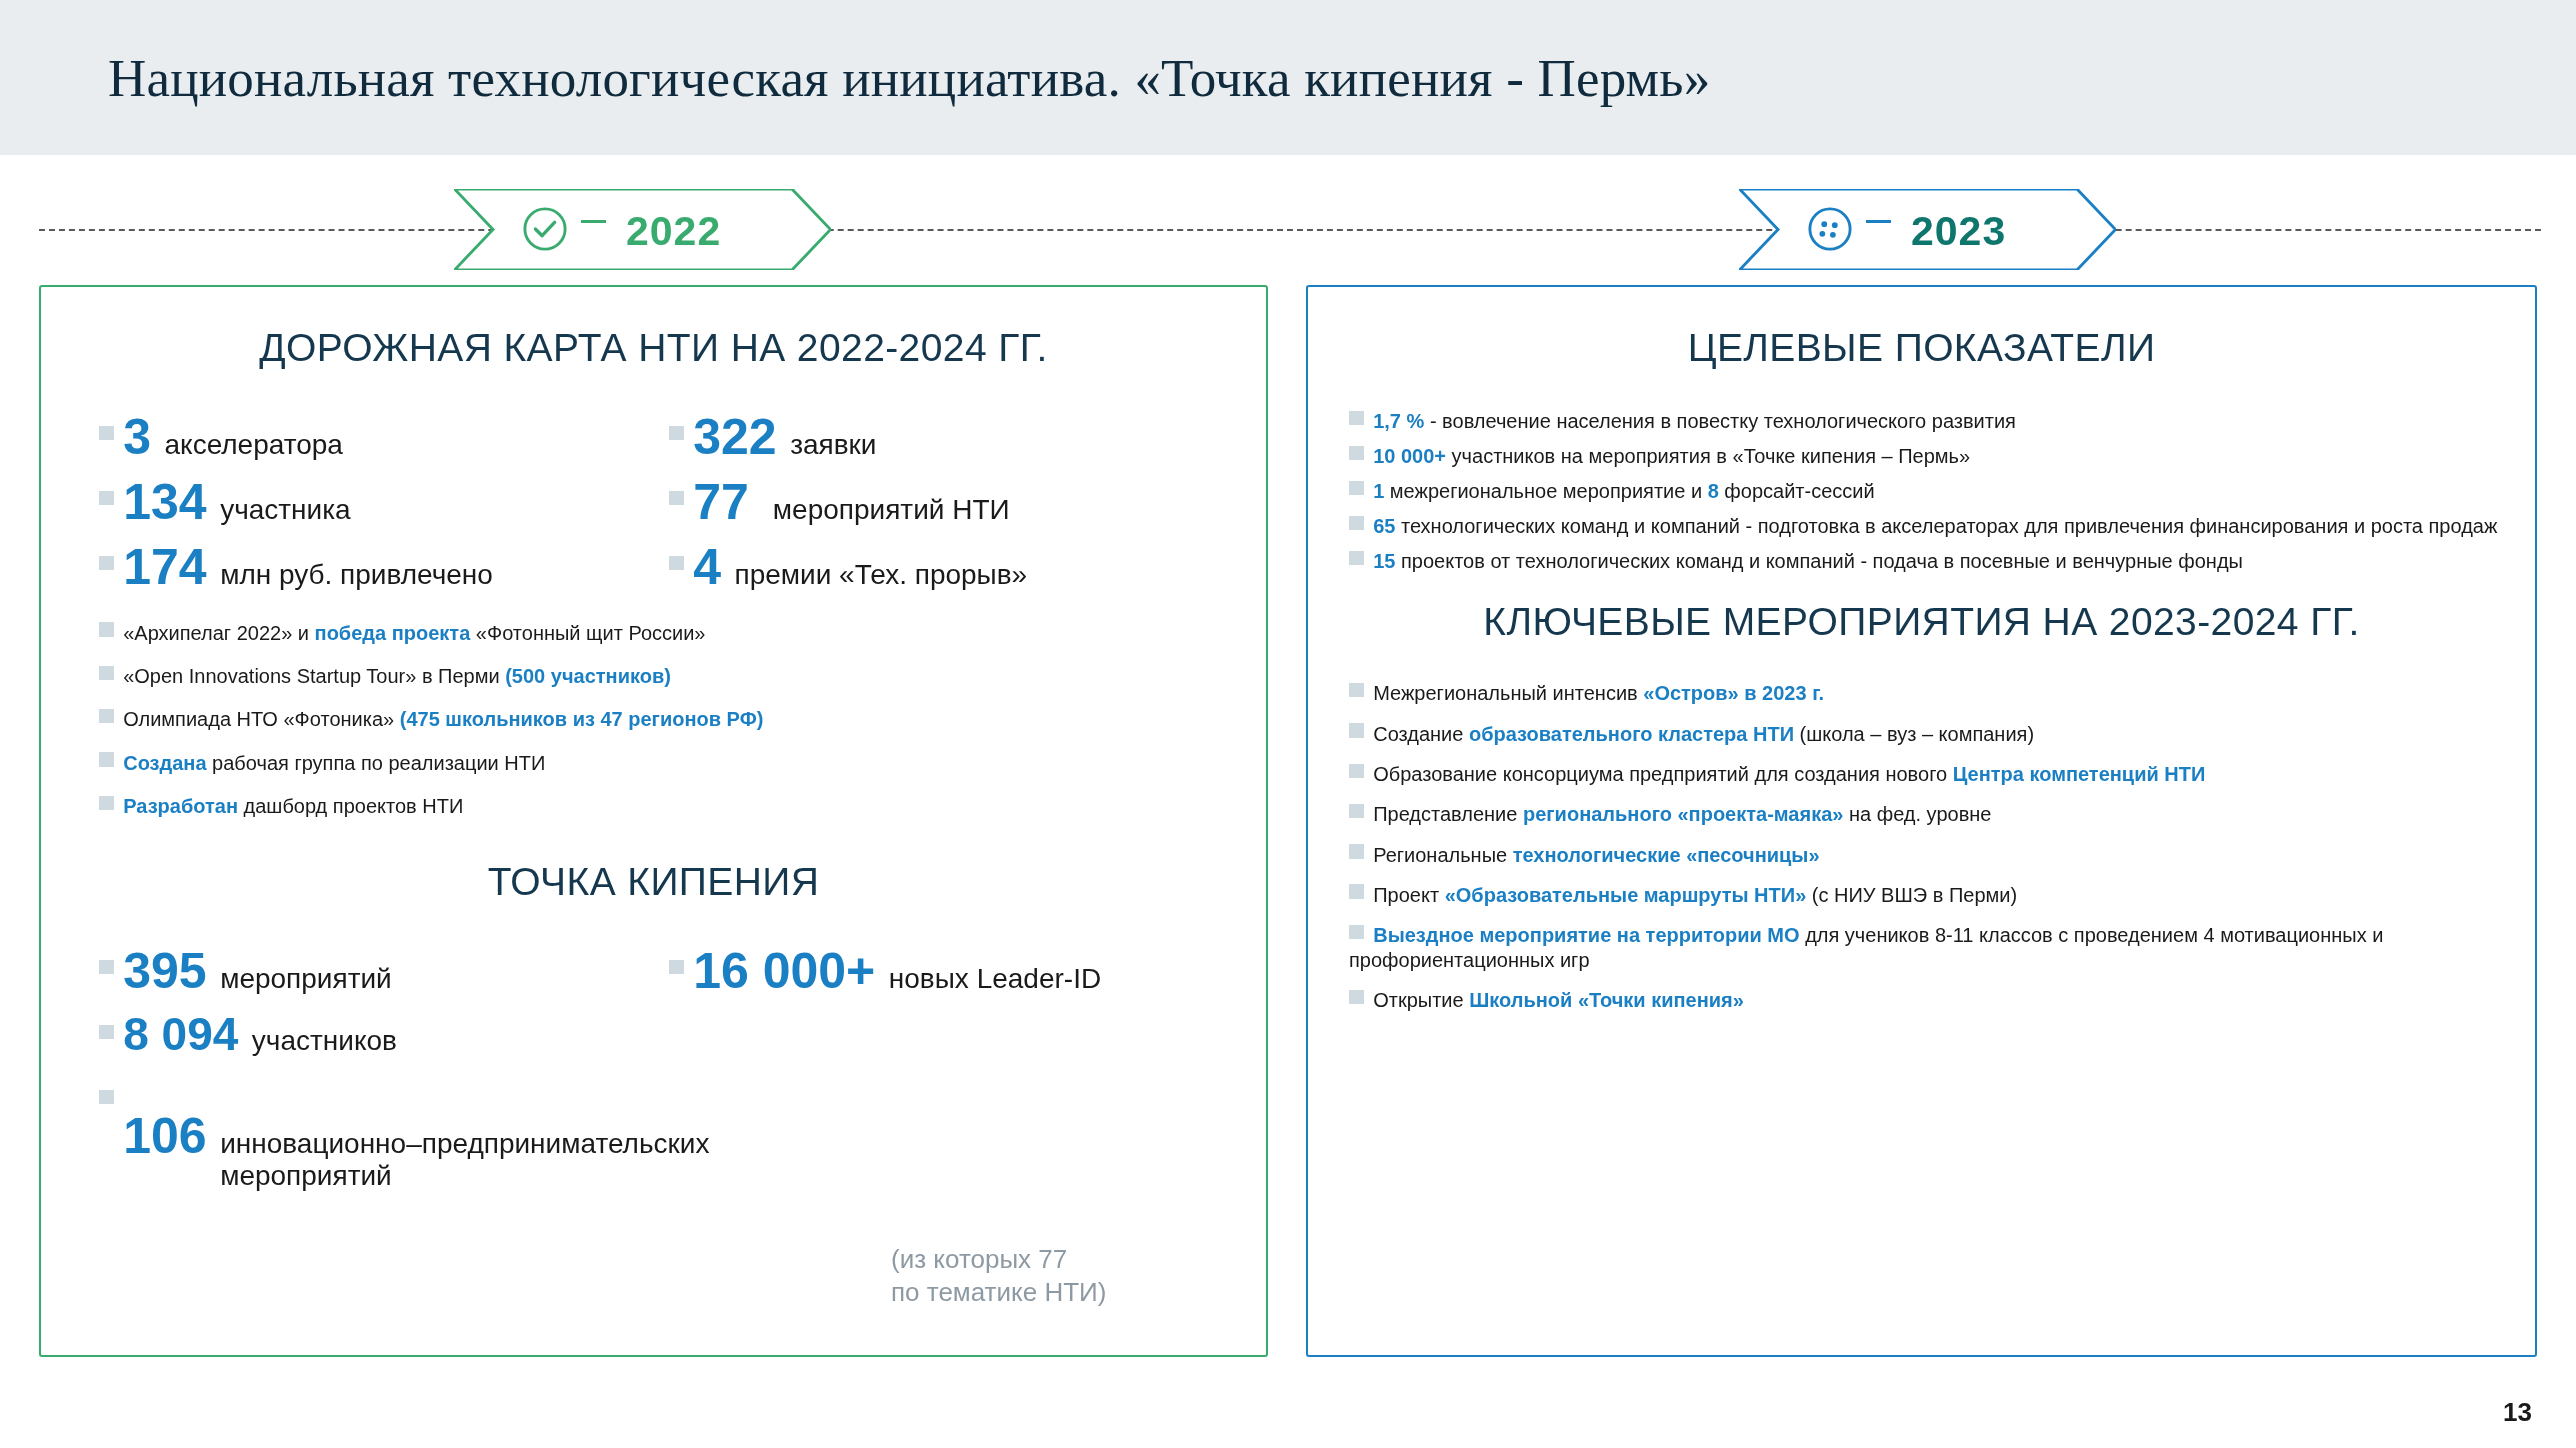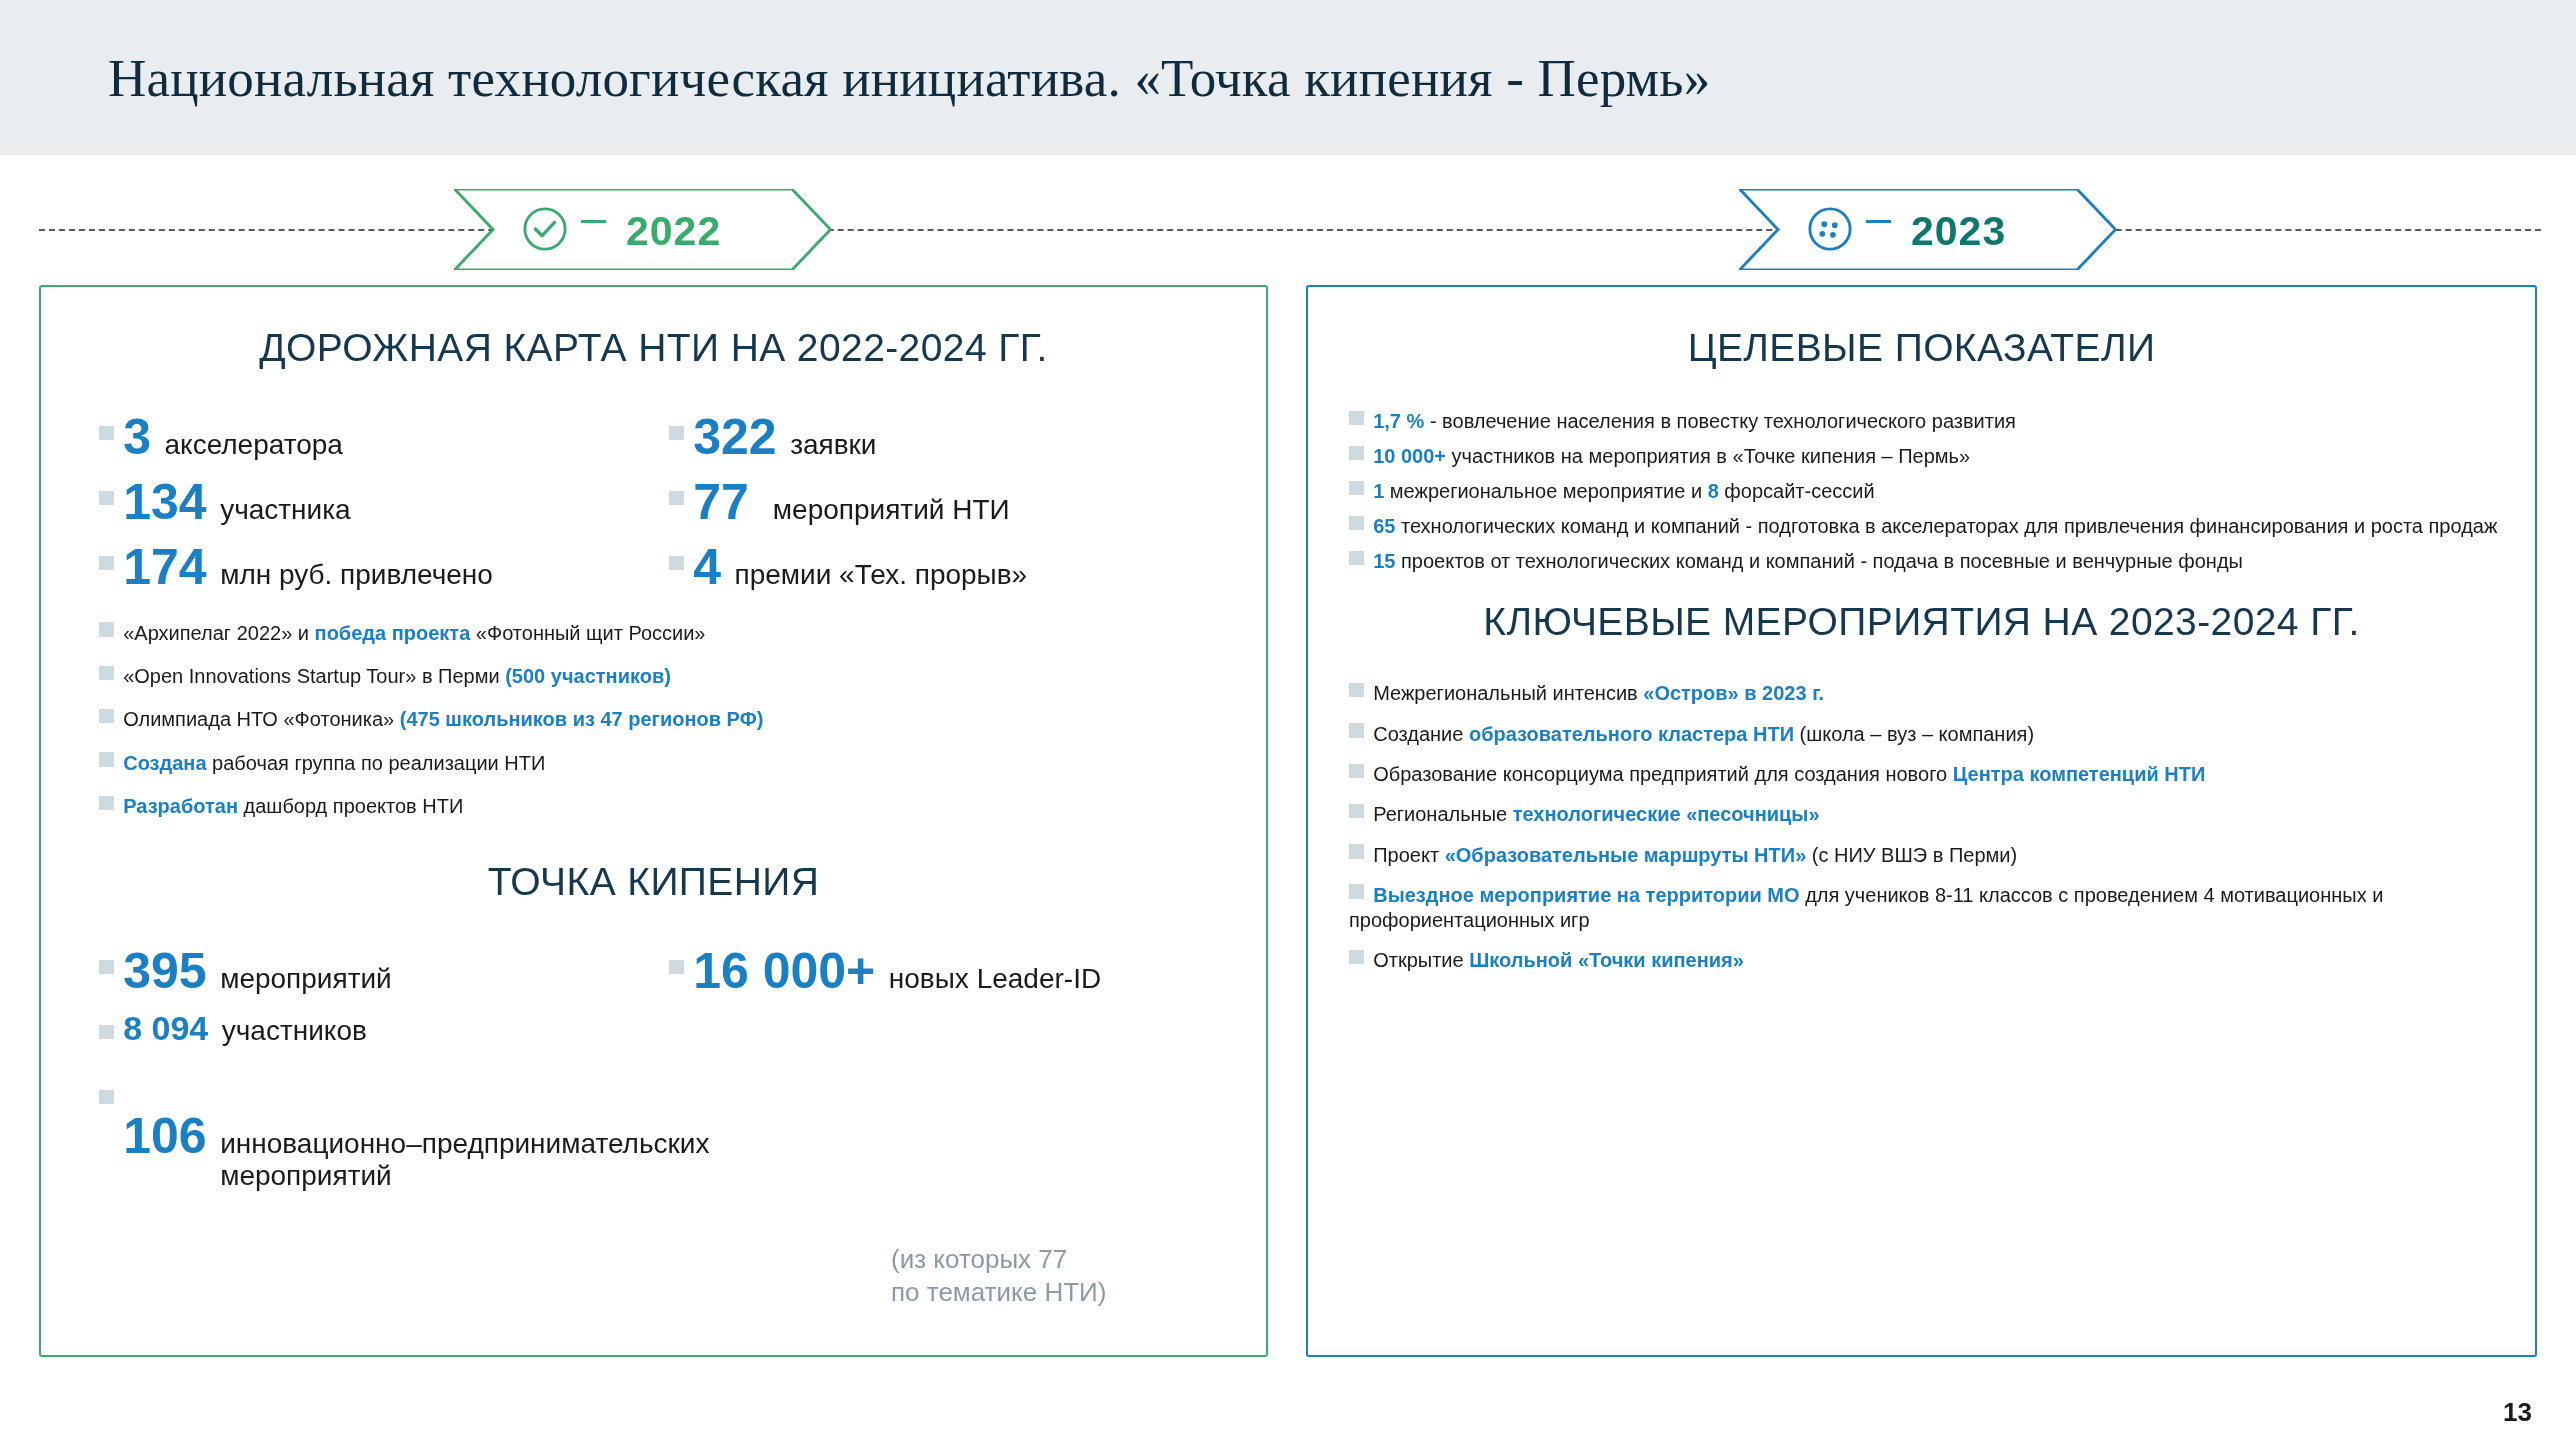--- a/index.html
+++ b/index.html
@@ -244,21 +244,21 @@
         </div>
         <div style="position: absolute; left: 570px; display: flex; align-items: baseline;">
           <span class="bul" style="margin-top: 0px; align-self: flex-start; position: relative; top: 13.5px;"></span>
           <span class="num big" style="font-size: 50px;">16 000+</span>
           <span class="txt" style="margin-left: 13.5px; white-space: pre-line; line-height: 1.15;">новых Leader-ID</span>
         </div>
       </div>
       <div style="position: relative; height: 65px;">
         <div style="position: absolute; left: 0px; display: flex; align-items: baseline;">
           <span class="bul" style="margin-top: 0px; align-self: flex-start; position: relative; top: 13.5px;"></span>
-          <span class="num big" style="font-size: 34px;">8 094</span>
+          <span class="num big" style="font-size: 46px;">8 094</span>
           <span class="txt" style="margin-left: 13.5px; white-space: pre-line; line-height: 1.15;">участников</span>
         </div>
       </div>
       <div style="position: relative; height: 65px;">
         <div style="position: absolute; left: 0px; display: flex; align-items: baseline;">
           <span class="bul" style="margin-top: 0px; align-self: flex-start; position: relative; top: 13.5px;"></span>
           <span class="num big" style="font-size: 50px; margin-top: 35px;">106</span>
           <span class="txt" style="margin-left: 13.5px; white-space: pre-line; line-height: 1.15;">инновационно–предпринимательских
 мероприятий</span>
         </div>
@@ -279,20 +279,21 @@
       <div class="line" style="margin-bottom: 10.6px; line-height: 1.22;"><span class="bul"></span><span class="blue">65</span><span> технологических команд и компаний - подготовка в акселераторах для привлечения финансирования и роста продаж</span></div>
       <div class="line" style="margin-bottom: 10.6px; line-height: 1.22;"><span class="bul"></span><span class="blue">15</span><span> проектов от технологических команд и компаний - подача в посевные и венчурные фонды</span></div>
     </div>
 
   <div class="section-title" style="margin-top:27px;">КЛЮЧЕВЫЕ МЕРОПРИЯТИЯ НА 2023-2024 ГГ.</div>
 
   <div id="right-events" style="padding-left:41px;padding-right:43px;margin-top:37px;">
       <div class="line" style="margin-bottom: 15.5px; line-height: 1.24;"><span class="bul"></span><span>Межрегиональный интенсив </span><span class="blue">«Остров» в 2023 г.</span></div>
       <div class="line" style="margin-bottom: 15.5px; line-height: 1.24;"><span class="bul"></span><span>Создание </span><span class="blue">образовательного кластера НТИ</span><span> (школа – вуз – компания)</span></div>
       <div class="line" style="margin-bottom: 15.5px; line-height: 1.24;"><span class="bul"></span><span>Образование консорциума предприятий для создания нового </span><span class="blue">Центра компетенций НТИ</span></div>
+      <div class="line" style="margin-bottom: 15.5px; line-height: 1.24;"><span class="bul"></span><span>Представление </span><span class="blue">регионального «проекта-маяка»</span><span> на фед. уровне</span></div>
       <div class="line" style="margin-bottom: 15.5px; line-height: 1.24;"><span class="bul"></span><span>Региональные </span><span class="blue">технологические «песочницы»</span></div>
       <div class="line" style="margin-bottom: 15.5px; line-height: 1.24;"><span class="bul"></span><span>Проект </span><span class="blue">«Образовательные маршруты НТИ»</span><span> (с НИУ ВШЭ в Перми)</span></div>
       <div class="line" style="margin-bottom: 15.5px; line-height: 1.24;"><span class="bul"></span><span class="blue">Выездное мероприятие на территории МО</span><span> для учеников 8-11 классов с проведением 4 мотивационных и профориентационных игр</span></div>
       <div class="line" style="margin-bottom: 15.5px; line-height: 1.24;"><span class="bul"></span><span>Открытие </span><span class="blue">Школьной «Точки кипения»</span></div>
     </div>
 </div>
 
 <div class="pagenum">13</div>
 
 

